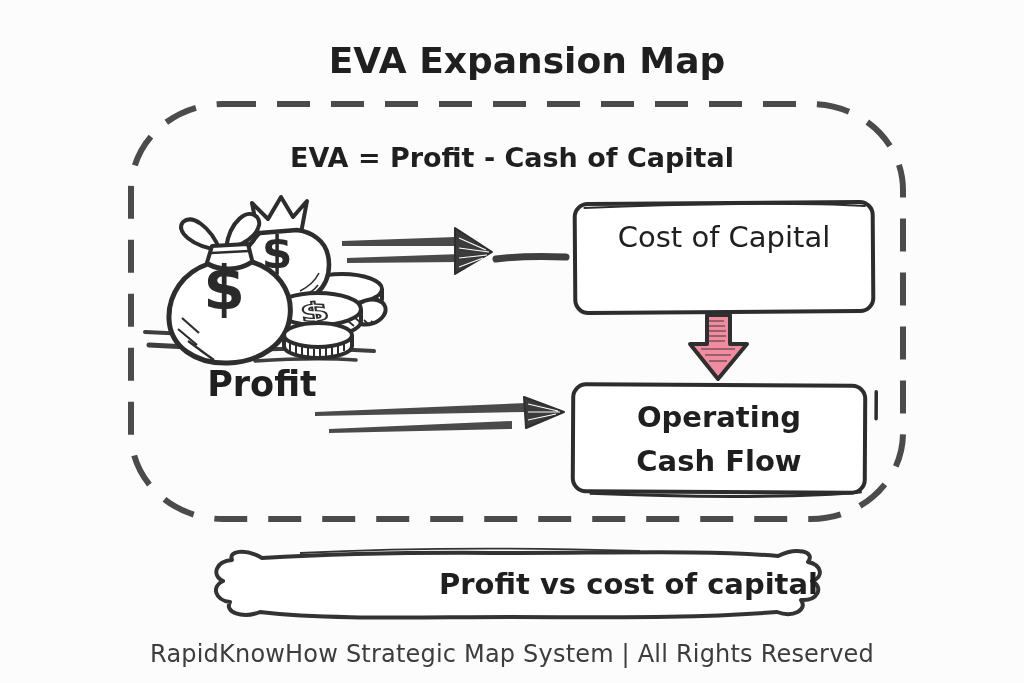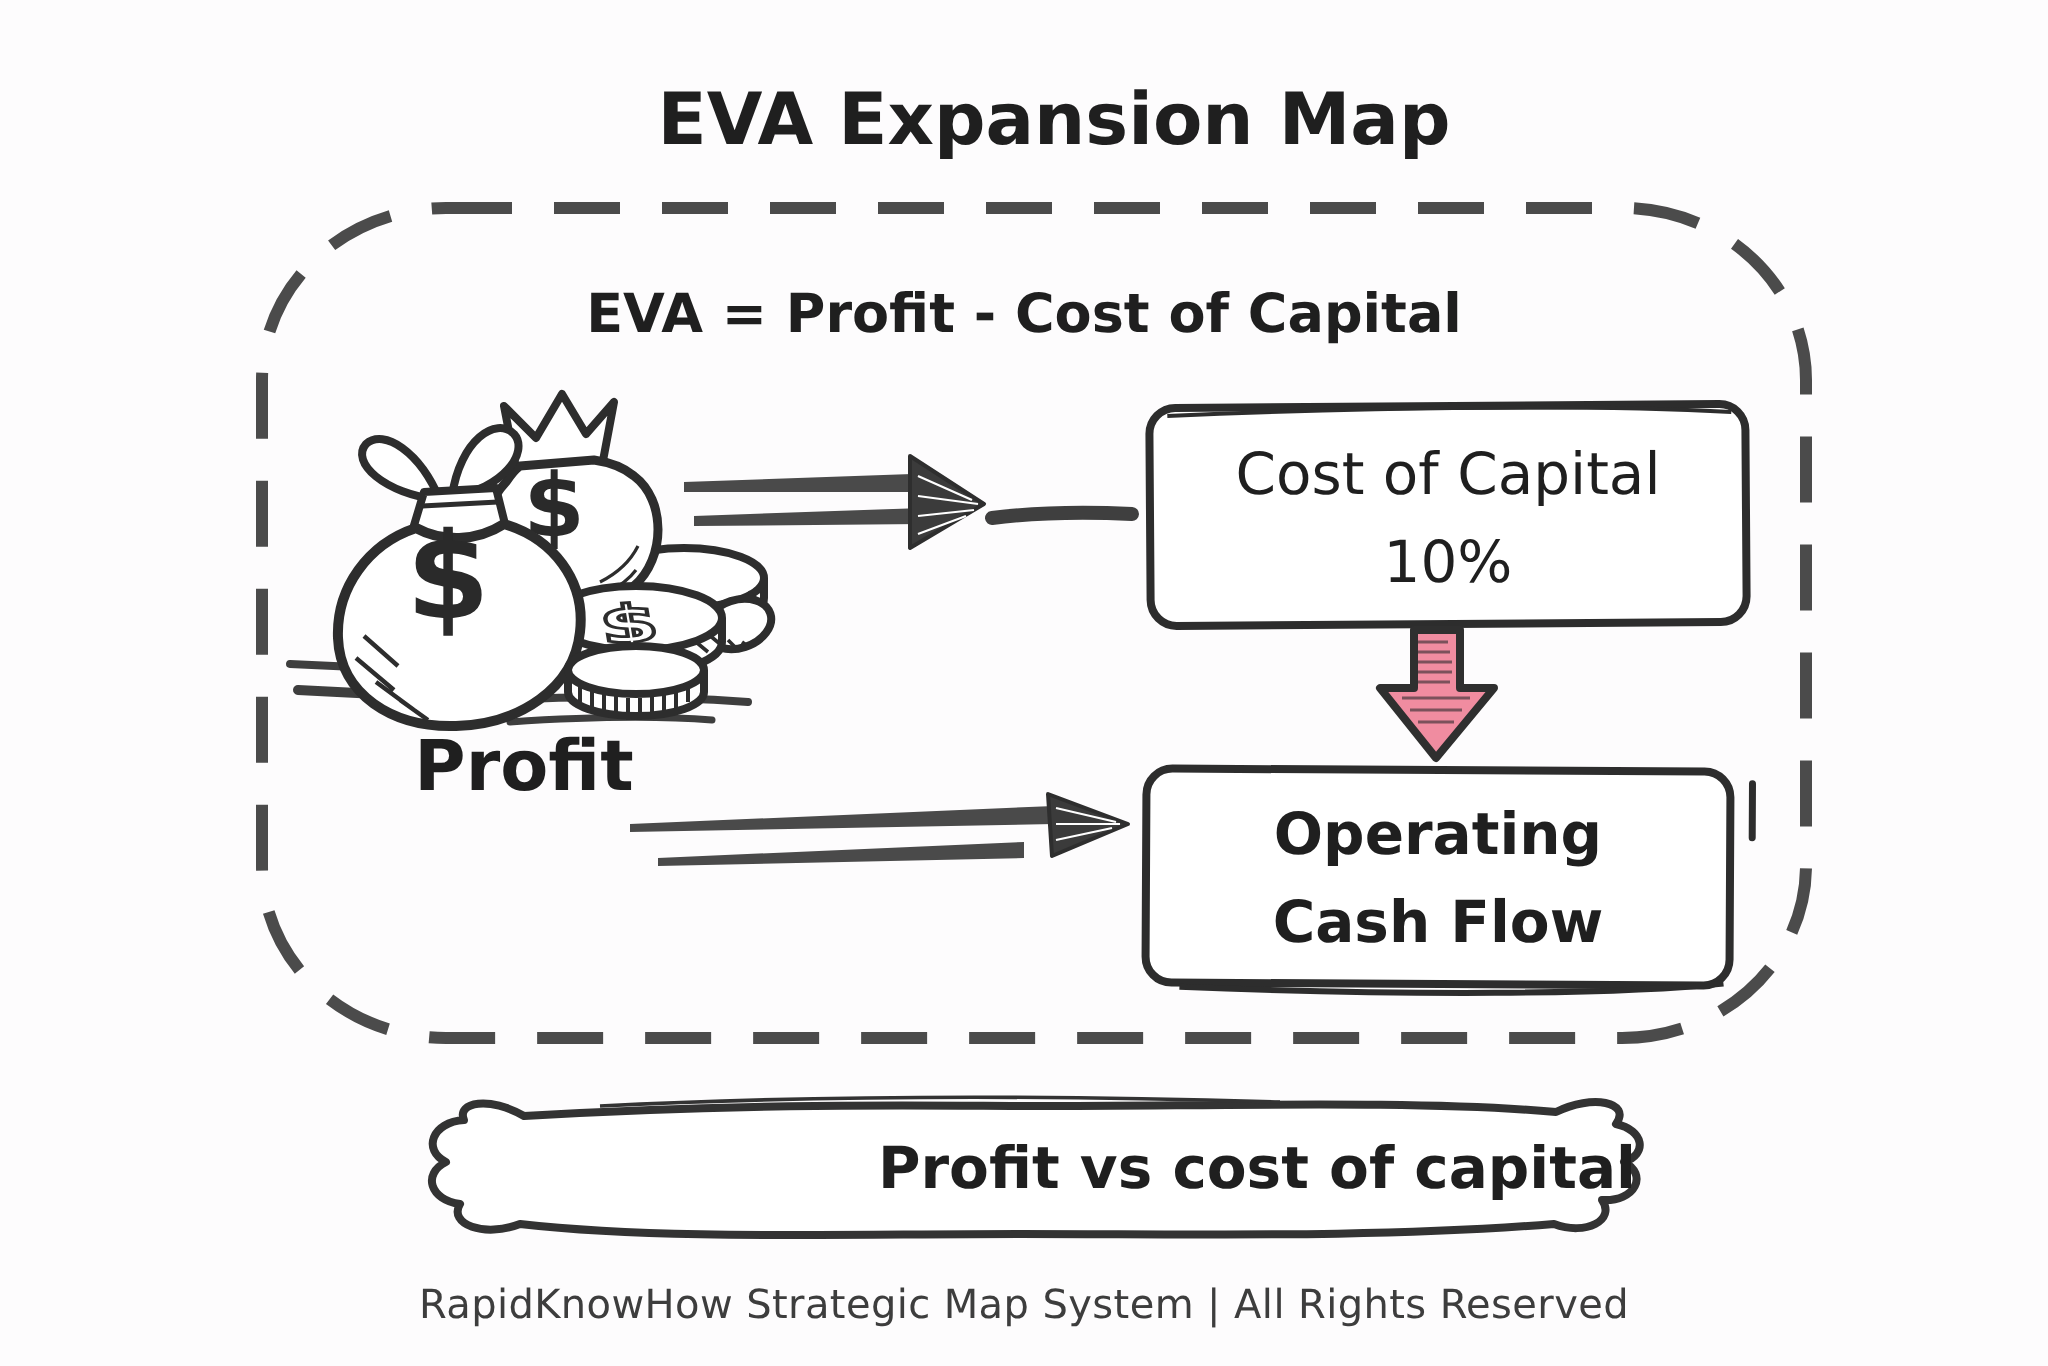--- a/index.html
+++ b/index.html
@@ -5,21 +5,21 @@
   html,body{margin:0;padding:0;}
   body{width:1024px;height:683px;background:#fdfcfd;font-family:"DejaVu Sans",sans-serif;}
   #canvas{position:relative;width:1024px;height:683px;overflow:hidden;background:#fdfcfd;color:#1f1f1f;}
   .txt{position:absolute;text-align:center;color:#1f1f1f;z-index:3;}
   #title{left:15px;right:-15px;top:40px;font-size:36px;font-weight:700;letter-spacing:0px;}
   #formula{left:0;right:0;top:142px;font-size:27px;font-weight:700;letter-spacing:0px;}
   #profit-label{left:197px;top:364px;width:130px;font-size:35px;font-weight:700;text-align:center;}
   #cost-text{left:575px;top:215px;width:298px;font-size:29px;font-weight:400;line-height:44px;}
   #ocf-text{left:573px;top:395px;width:292px;font-size:29px;font-weight:700;line-height:44px;}
   #banner-text{left:218px;top:567px;width:600px;font-size:29px;font-weight:700;text-align:right;}
-  #footer{left:0;right:0;top:640px;font-size:20px;font-weight:400;color:#3d3d3d;letter-spacing:.2px;}
+  #footer{left:0;right:0;top:640px;font-size:24px;font-weight:400;color:#3d3d3d;letter-spacing:.2px;}
 </style>
 </head>
 <body>
 
 <div id="canvas">
 
   <svg width="1024" height="683" viewBox="0 0 1024 683" style="position:absolute;left:0;top:0;z-index:1">
 
     <rect x="131" y="104" width="772" height="415" rx="92" ry="86" fill="none" stroke="#4b4b4b" stroke-width="6" stroke-dasharray="33 21"></rect>
 
@@ -119,25 +119,24 @@
                C 420 617, 330 620, 260 612
                C 242 619, 224 612, 230 602
                C 215 600, 211 587, 223 581
                C 211 575, 216 561, 232 560
                C 228 551, 245 548, 262 558 Z" fill="#ffffff" stroke="#333333" stroke-width="4" stroke-linejoin="round"></path>
       <path d="M300 553 C 420 547, 540 548, 640 551" stroke="#333333" stroke-width="1.8" fill="none"></path>
     </g>
   </svg>
 
   <div class="txt" id="title">EVA Expansion Map</div>
-  <div class="txt" id="formula">EVA = Profit - Cost of Capital</div>
+  <div class="txt" id="formula">EVA = Profit - Cash of Capital</div>
   <div class="txt" id="profit-label">Profit</div>
   <div class="txt" id="cost-text">
     <div>Cost of Capital</div>
-    <div>10%</div>
   </div>
   <div class="txt" id="ocf-text">
     <div>Operating</div>
     <div>Cash Flow</div>
   </div>
   <div class="txt" id="banner-text">Profit vs cost of capital</div>
   <div class="txt" id="footer">RapidKnowHow Strategic Map System | All Rights Reserved</div>
 </div>
 
 </body></html>

